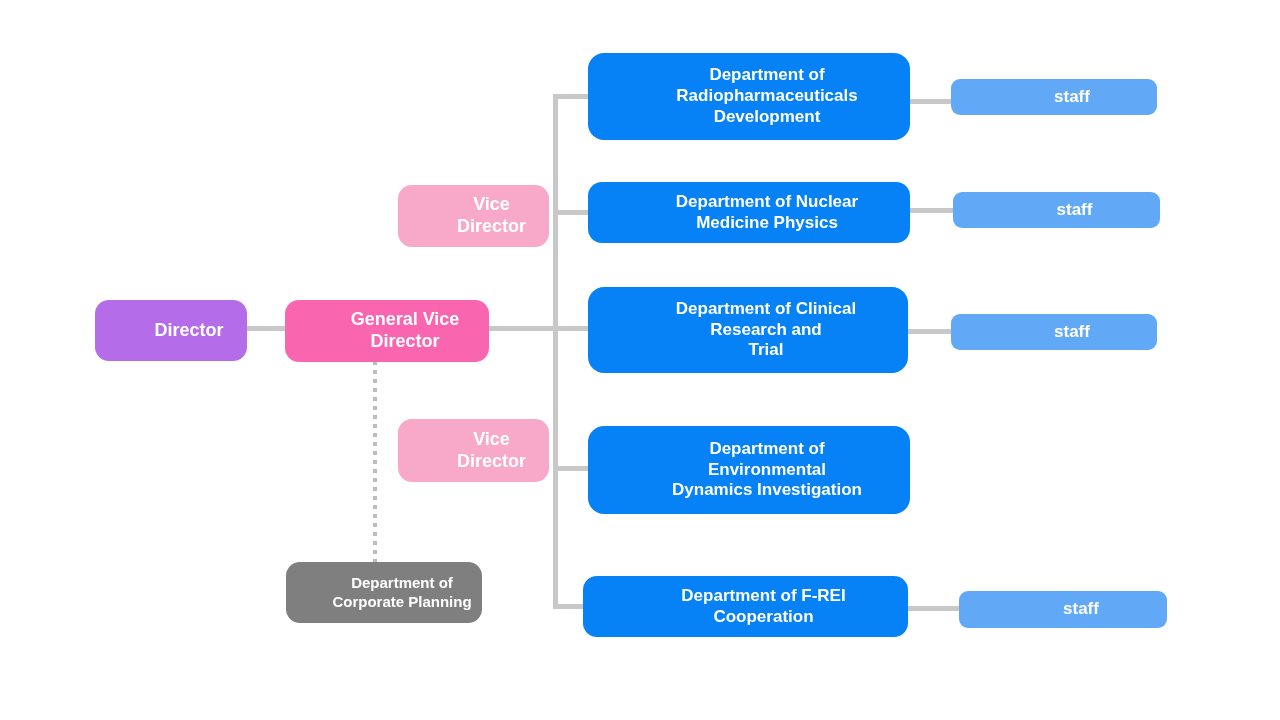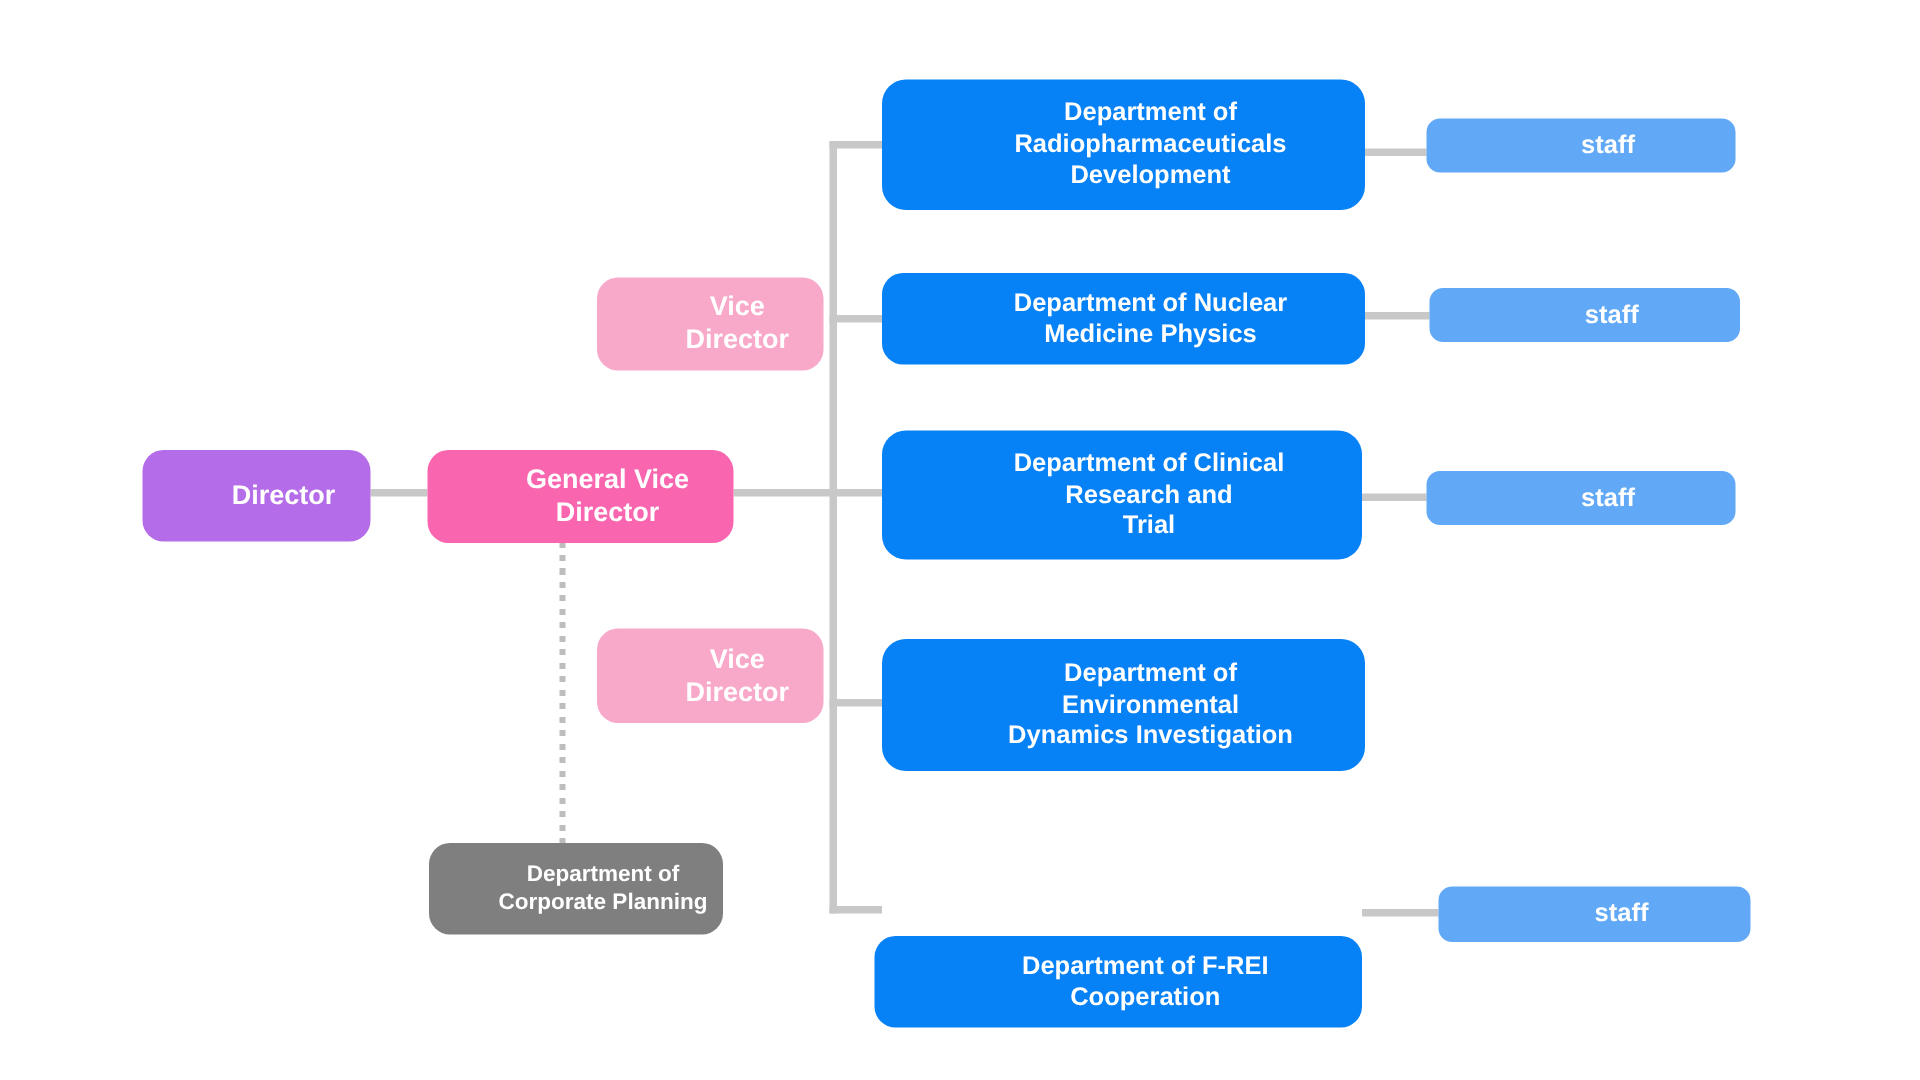--- a/index.html
+++ b/index.html
@@ -30,21 +30,21 @@
   }
   
   .n-director  { left:95px;  top:300px; width:152px; height:61px; background:#b46ce8; border-radius:14px; font-size:18px; }
   .n-gvd       { left:285px; top:300px; width:204px; height:62px; background:#f965ae; border-radius:14px; font-size:18px; }
   .n-vice1     { left:398px; top:185px; width:151px; height:62px; background:#f8a8c8; border-radius:14px; font-size:18px; }
   .n-vice2     { left:398px; top:419px; width:151px; height:63px; background:#f8a8c8; border-radius:14px; font-size:18px; }
   .n-dept1     { left:588px; top:53px;  width:322px; height:87px; background:#0681f6; border-radius:16px; font-size:17px; }
   .n-dept2     { left:588px; top:182px; width:322px; height:61px; background:#0681f6; border-radius:14px; font-size:17px; }
   .n-dept3     { left:588px; top:287px; width:320px; height:86px; background:#0681f6; border-radius:16px; font-size:17px; }
   .n-dept4     { left:588px; top:426px; width:322px; height:88px; background:#0681f6; border-radius:16px; font-size:17px; }
-  .n-dept5     { left:583px; top:576px; width:325px; height:61px; background:#0681f6; border-radius:14px; font-size:17px;margin-top:48px; }
+  .n-dept5     { left:583px; top:576px; width:325px; height:61px; background:#0681f6; border-radius:14px; font-size:17px; }
   .n-staff1    { left:951px; top:79px;  width:206px; height:36px; background:#61a9f7; border-radius:9px;  font-size:17px; }
   .n-staff2    { left:953px; top:192px; width:207px; height:36px; background:#61a9f7; border-radius:9px;  font-size:17px; }
   .n-staff3    { left:951px; top:314px; width:206px; height:36px; background:#61a9f7; border-radius:9px;  font-size:17px; }
   .n-staff4    { left:959px; top:591px; width:208px; height:37px; background:#61a9f7; border-radius:9px;  font-size:17px; }
   .n-corp      { left:286px; top:562px; width:196px; height:61px; background:#7f7f7f; border-radius:14px; font-size:15px; }
   
   .h-line, .v-line { position:absolute; background:#c8c8c8; }
   .h-line { height:5px; }
   .v-line { width:5px; }
   .l-dir-gvd   { left:247px; top:326px; width:38px; }

